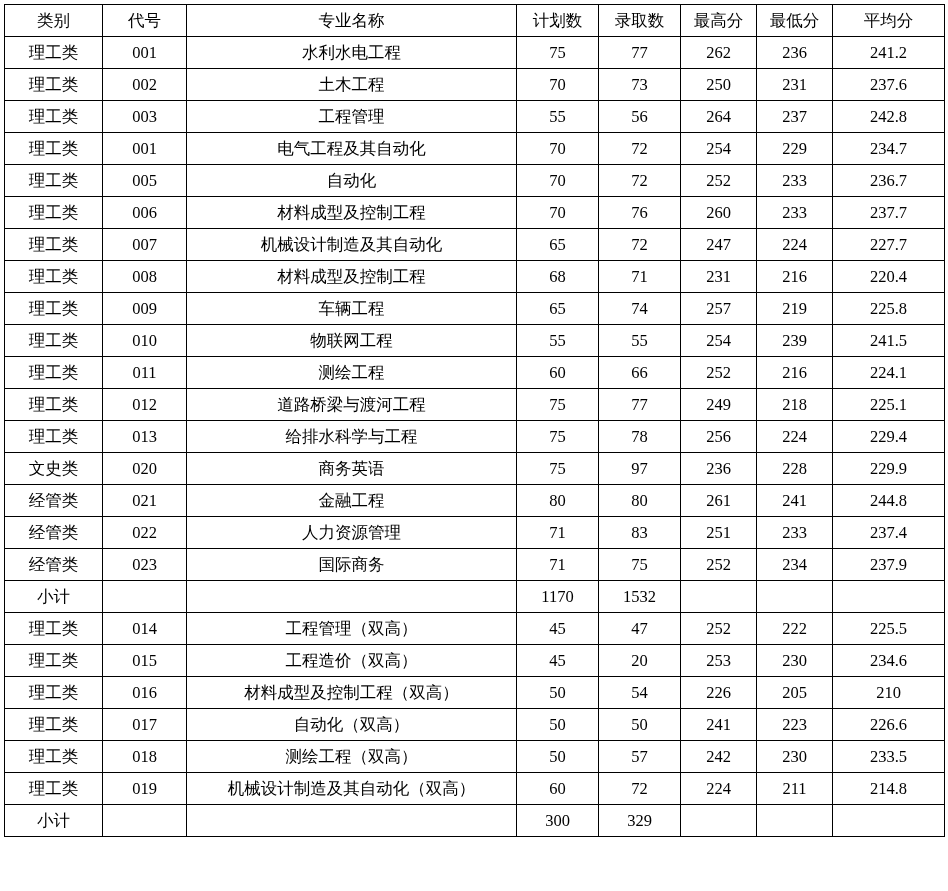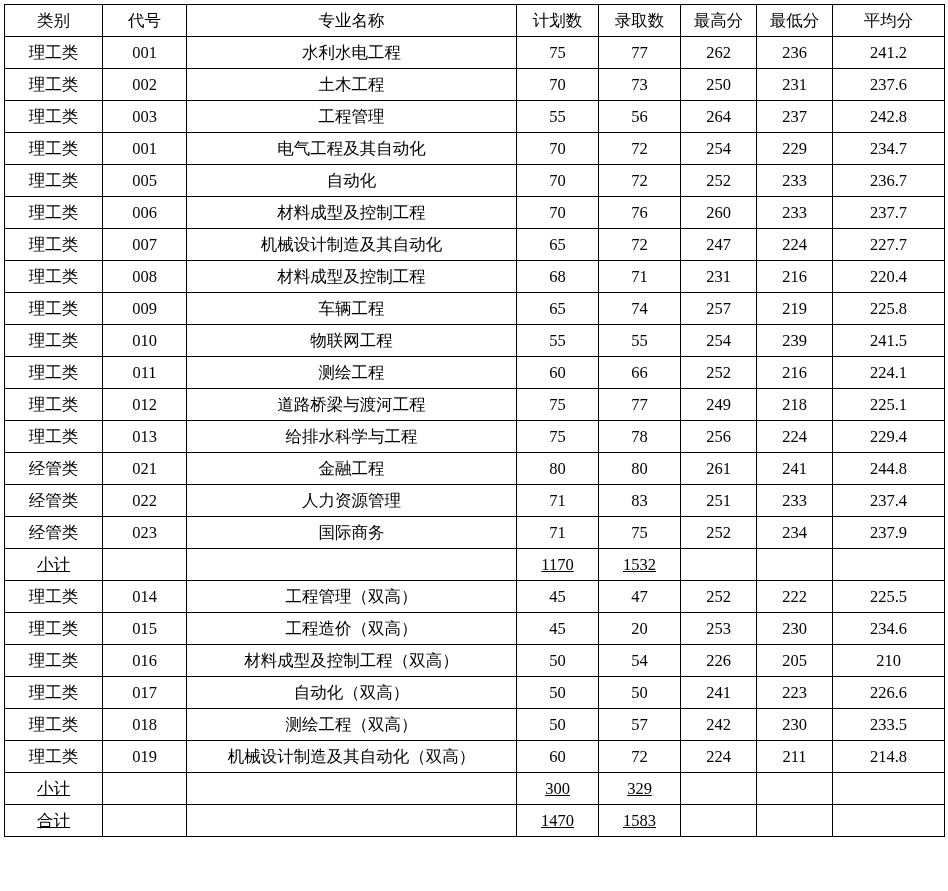--- a/index.html
+++ b/index.html
@@ -44,21 +44,20 @@
   col.c-code { width: 84px; }
   col.c-major { width: 330px; }
   col.c-plan { width: 82px; }
   col.c-admit { width: 82px; }
   col.c-high { width: 76px; }
   col.c-low { width: 76px; }
   col.c-avg { width: 112px; }
   td.empty { }
   tr.subtotal td, tr.total td {
     font-size: 16.5px;
-    text-decoration: underline;
   }
 </style>
 </head>
 <body>
 
 <div id="sheet">
   <table class="score-table">
     <colgroup>
       <col class="c-category">
       <col class="c-code">
@@ -206,20 +205,30 @@
           <td>理工类</td>
           <td>013</td>
           <td>给排水科学与工程</td>
           <td>75</td>
           <td>78</td>
           <td>256</td>
           <td>224</td>
           <td>229.4</td>
         </tr>
         <tr>
+          <td>文史类</td>
+          <td>020</td>
+          <td>商务英语</td>
+          <td>75</td>
+          <td>97</td>
+          <td>236</td>
+          <td>228</td>
+          <td>229.9</td>
+        </tr>
+        <tr>
           <td>经管类</td>
           <td>021</td>
           <td>金融工程</td>
           <td>80</td>
           <td>80</td>
           <td>261</td>
           <td>241</td>
           <td>244.8</td>
         </tr>
         <tr>
@@ -315,25 +324,15 @@
         <tr class="subtotal">
           <td>小计</td>
           <td class="empty"></td>
           <td class="empty"></td>
           <td>300</td>
           <td>329</td>
           <td class="empty"></td>
           <td class="empty"></td>
           <td class="empty"></td>
         </tr>
-        <tr class="total">
-          <td>合计</td>
-          <td class="empty"></td>
-          <td class="empty"></td>
-          <td>1470</td>
-          <td>1583</td>
-          <td class="empty"></td>
-          <td class="empty"></td>
-          <td class="empty"></td>
-        </tr>
       </tbody>
   </table>
 </div>
 
 </body></html>

